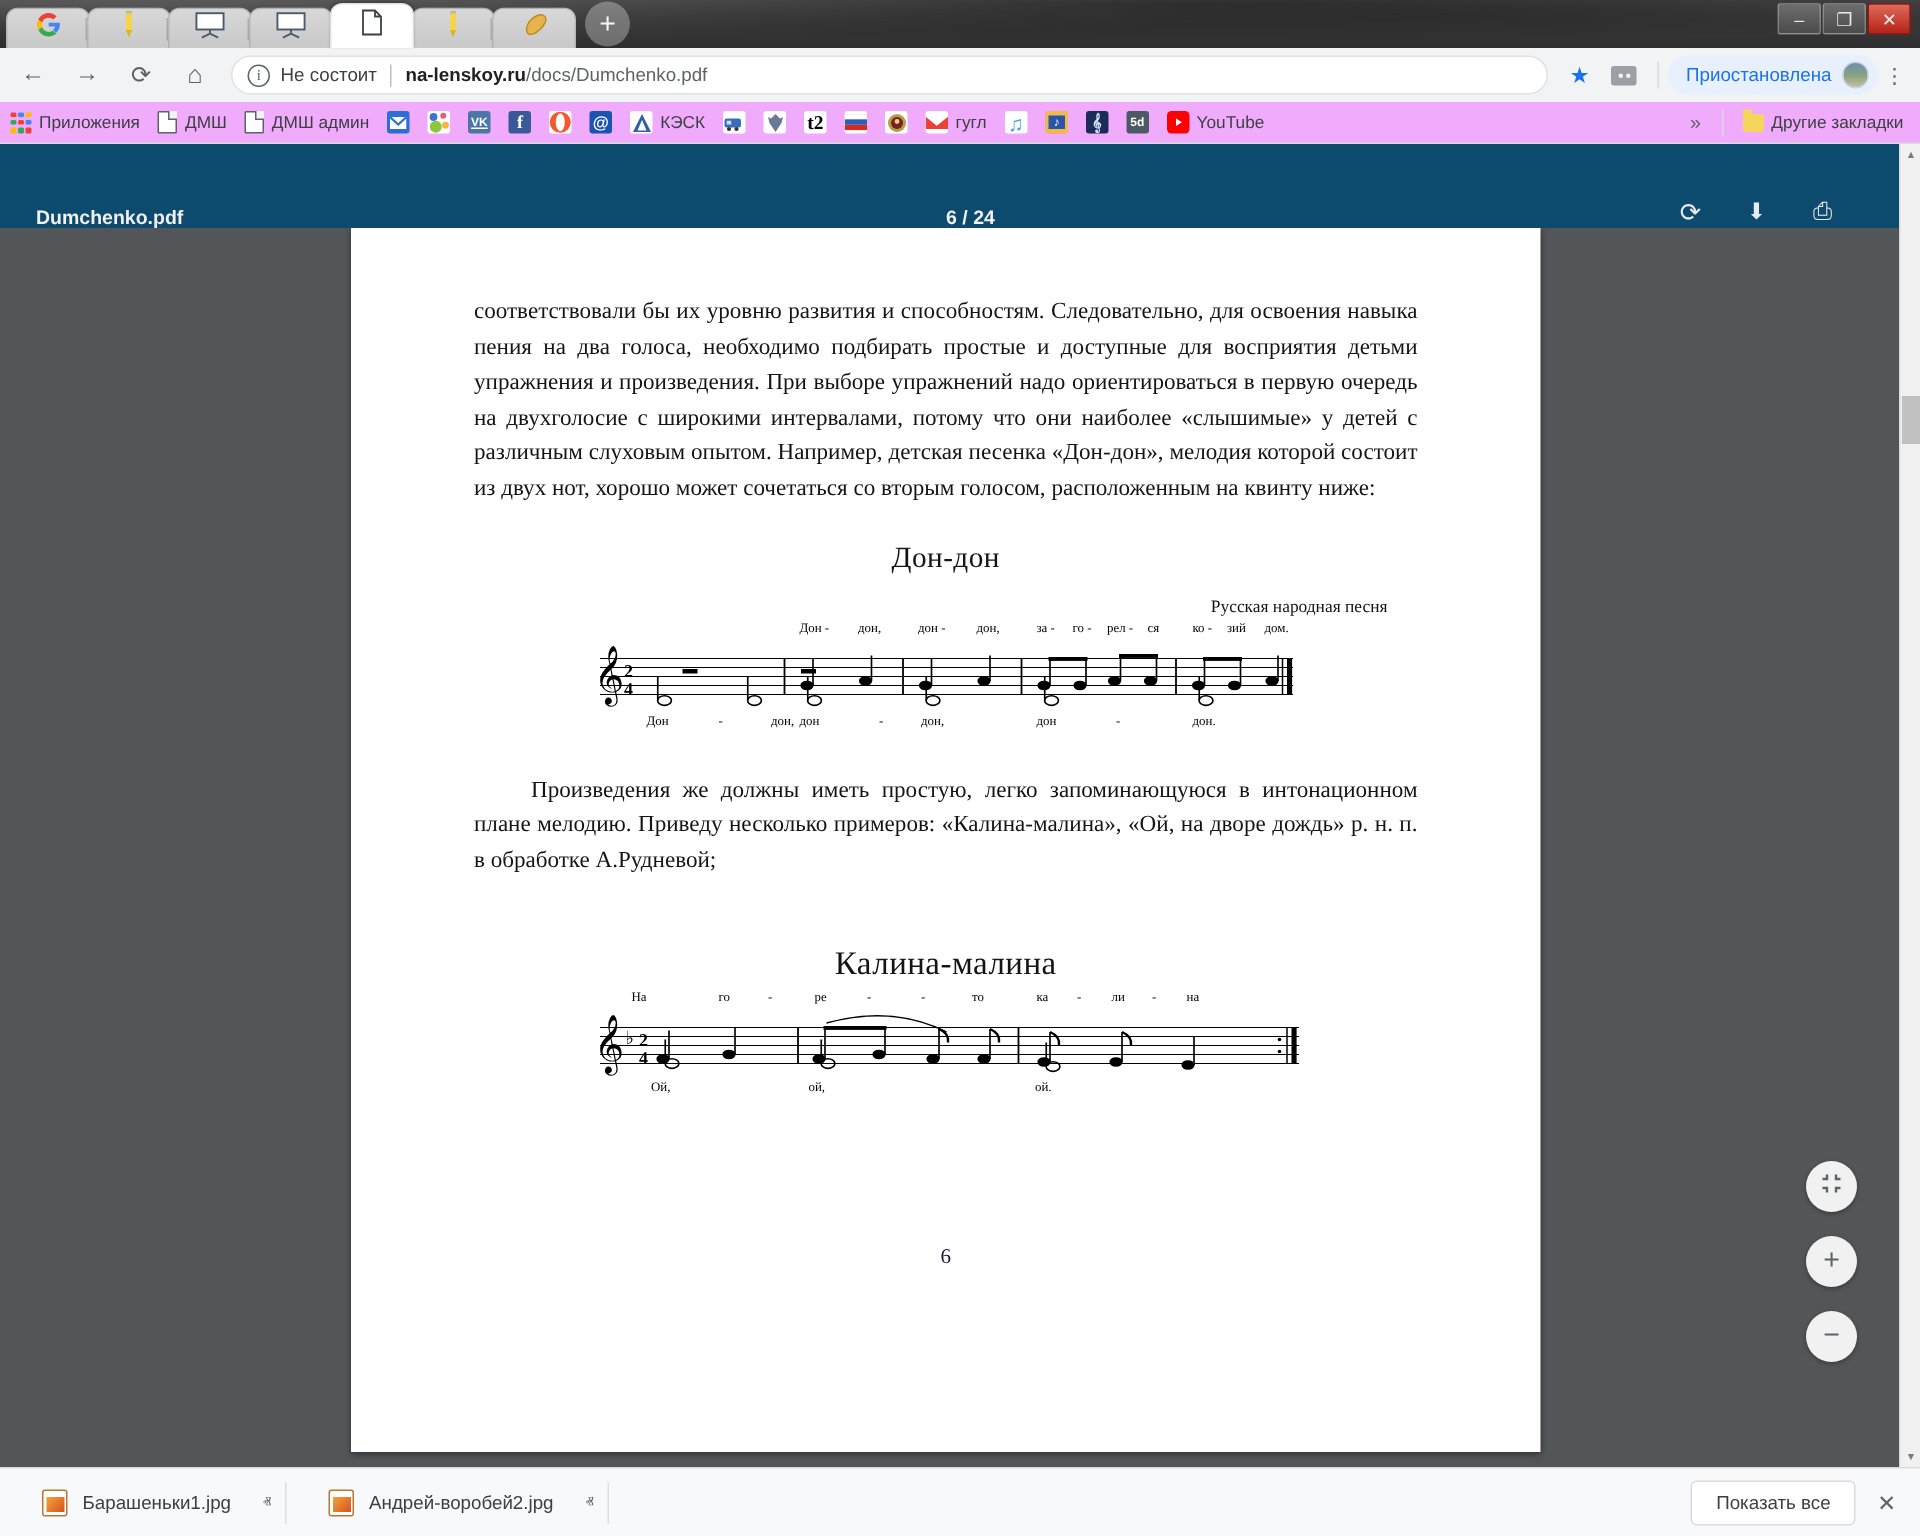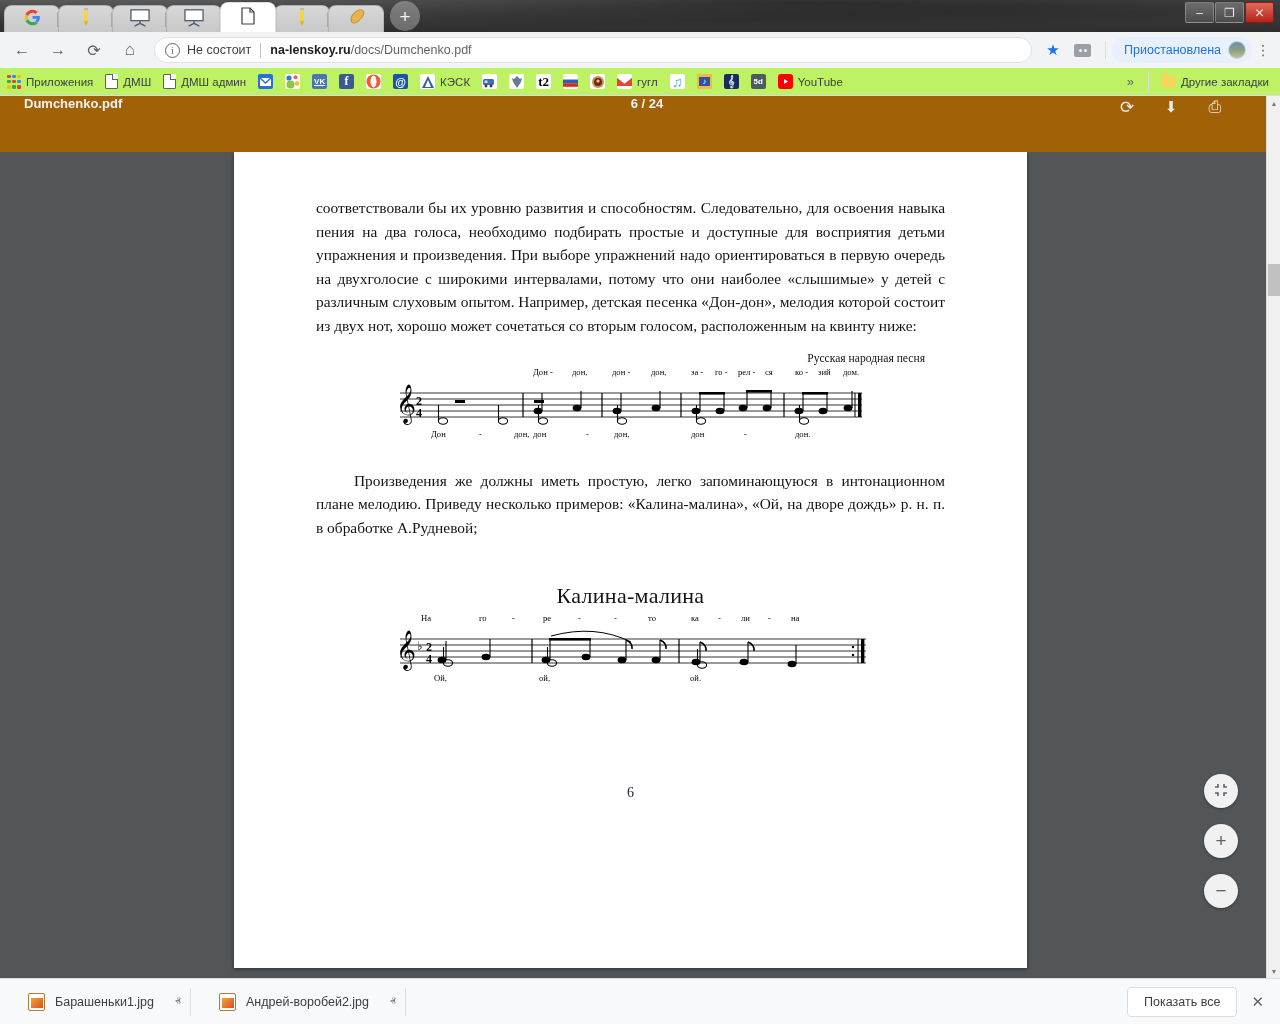--- a/index.html
+++ b/index.html
@@ -91,43 +91,43 @@
     height:26px;padding:0 6px 0 12px;
   }
   .profile span{font-size:12.5px;color:#1a73e8;white-space:nowrap;}
   .avatar{width:18px;height:18px;border-radius:50%;
     background:linear-gradient(180deg,#6f8fae 0%,#8aa37e 55%,#c8c0a0 100%);
     border:1px solid #c5d4ea;}
   .kebab{width:22px;text-align:center;color:#5f6368;font-size:14px;letter-spacing:0;line-height:1;}
 
   
   .bookmarks{
-    position:absolute;left:0;top:68px;width:1280px;height:28px;background:#bef264;
+    position:absolute;left:0;top:68px;width:1280px;height:28px;background:#f0abfc;
     display:flex;align-items:center;border-bottom:1px solid #dadce0;
   }
   .bm{display:flex;align-items:center;height:22px;padding:0 5px;margin-left:2px;border-radius:4px;white-space:nowrap;}
   .bm .lbl{font-size:11.5px;color:#3c4043;margin-left:5px;}
   .apps-grid{width:14px;height:14px;display:grid;grid-template-columns:repeat(3,1fr);
     grid-template-rows:repeat(3,1fr);gap:1.5px;}
   .apps-grid i{display:block;border-radius:1px;}
   .fav{width:15px;height:15px;border-radius:2px;display:flex;align-items:center;
        justify-content:center;font-size:9px;color:#fff;font-weight:bold;overflow:hidden;flex:none;}
   .page-ico{width:13px;height:15px;border:1.2px solid #5f6368;border-radius:1px;position:relative;background:#fff;}
   .page-ico::after{content:"";position:absolute;right:-1px;top:-1px;width:5px;height:5px;
     background:#f1f3f4;border-left:1.2px solid #5f6368;border-bottom:1.2px solid #5f6368;}
   .bm-right{margin-left:auto;display:flex;align-items:center;padding-right:6px;}
   .chev{font-size:13px;color:#5f6368;padding:0 8px;}
   .folder{width:14px;height:12px;background:#f6d55c;border-radius:1px 2px 2px 2px;position:relative;}
   .folder::before{content:"";position:absolute;left:0;top:-3px;width:6px;height:3px;background:#f6d55c;border-radius:1px 1px 0 0;}
 
   
   .pdf-area{position:absolute;left:0;top:96px;width:1280px;height:882px;background:#525659;}
   .pdf-topbar{
-    position:absolute;left:0;top:0;width:1266px;height:56px;background:#a16207;
-    display:flex;align-items:flex-start;color:#f1f1f1;
+    position:absolute;left:0;top:0;width:1266px;height:56px;background:#0c4a6e;
+    display:flex;align-items:flex-end;color:#f1f1f1;
   }
   .pdf-title{font-size:13px;font-weight:bold;margin-left:24px;}
   .pdf-pagenum{position:absolute;left:50%;transform:translateX(-50%);font-size:13px;font-weight:bold;padding-left:28px;}
   .pdf-actions{margin-left:auto;display:flex;align-items:center;gap:22px;padding-right:40px;}
   .pdf-actions div{width:22px;height:22px;display:flex;align-items:center;justify-content:center;
      color:#e8eaed;}
 
   .pdf-scroll{position:absolute;left:0;top:56px;width:1266px;height:826px;overflow:hidden;}
   .page{
     position:absolute;left:234px;width:793px;background:#fff;
@@ -511,20 +511,21 @@
     </div>
   </div>
 
   <div class="pdf-scroll">
 
     <div class="page" id="page6">
       <div class="doc">
 
         <p class="para first">соответствовали бы их уровню развития и способностям. Следовательно, для освоения навыка пения на два голоса, необходимо подбирать простые и доступные для восприятия детьми упражнения и произведения. При выборе упражнений надо ориентироваться в первую очередь на двухголосие с широкими интервалами, потому что они наиболее «слышимые» у детей с различным слуховым опытом. Например, детская песенка «Дон-дон», мелодия которой состоит из двух нот, хорошо может сочетаться со вторым голосом, расположенным на квинту ниже:</p>
 
+        <div class="song-title">Дон-дон</div>
         <div class="credit">Русская народная песня</div>
 
         <div class="score">
           <svg width="490" height="78" viewBox="0 0 490 78">
             <g font-family="Liberation Serif, serif" font-size="8.6" fill="#000">
               <text x="147" y="10">Дон -</text>
                 <text x="186" y="10">дон,</text>
               <text x="226" y="10">дон -</text>
                 <text x="265" y="10">дон,</text>
               <text x="305" y="10">за -</text>

